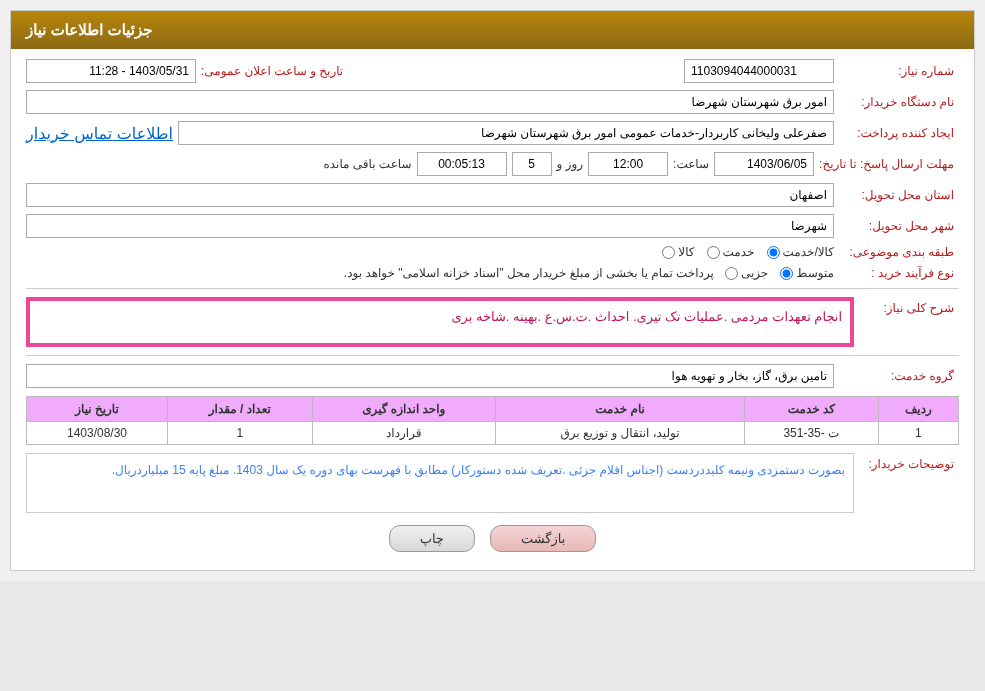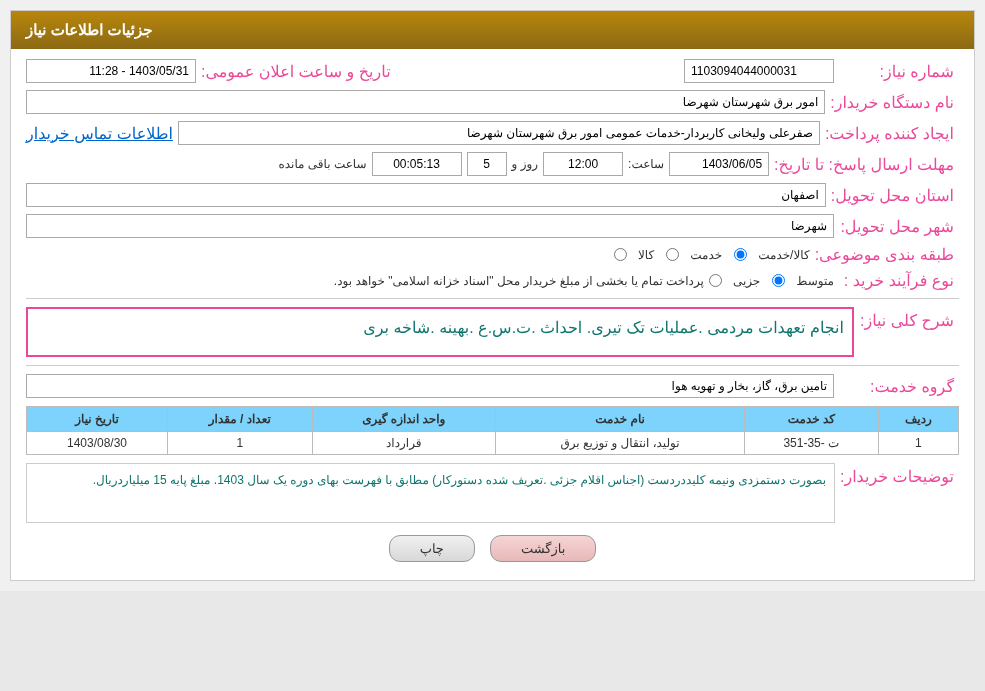--- a/index.html
+++ b/index.html
@@ -37,22 +37,22 @@
     }
 
     .form-row {
       display: flex;
       align-items: center;
       margin-bottom: 7px;
       gap: 5px;
     }
 
     .form-label {
-      color: #ec4899;
-      font-size: 16px;
+      color: #b91c1c;
+      font-size: 12px;
       white-space: nowrap;
       min-width: 120px;
       text-align: right;
       padding-right: 5px;
     }
 
     .form-input {
       border: 1px solid #aaa;
       background: #fff;
       padding: 3px 6px;
@@ -114,21 +114,21 @@
     .radio-group {
       display: flex;
       align-items: center;
       gap: 12px;
       flex-direction: row-reverse;
     }
 
     .radio-item {
       display: flex;
       align-items: center;
-      gap: 11px;
+      gap: 3px;
       direction: rtl;
     }
 
     .radio-item input[type="radio"] {
       margin: 0;
     }
 
     .radio-item label {
       font-size: 12px;
       color: #333;
@@ -143,39 +143,39 @@
       background: #f5f5f5;
       border-right: 4px solid #b8860b;
       padding: 5px 10px;
       font-size: 13px;
       font-weight: bold;
       color: #333;
       margin: 8px 0;
     }
 
     .description-box {
-      border: 2px solid #ec4899;
+      border: 4px solid #ec4899;
       padding: 6px 8px;
-      font-size: 16px;
-      color: #0f766e;
+      font-size: 13px;
+      color: #be185d;
       min-height: 50px;
       background: #fff;
       text-align: right;
       direction: rtl;
       line-height: 1.6;
     }
 
     .service-table {
       width: 100%;
       border-collapse: collapse;
       margin: 8px 0;
     }
 
     .service-table th {
-      background: #7dd3fc;
+      background: #f0abfc;
       border: 1px solid #bbb;
       padding: 5px 8px;
       text-align: center;
       font-size: 12px;
       font-weight: bold;
       color: #333;
     }
 
     .service-table td {
       border: 1px solid #bbb;
@@ -186,21 +186,21 @@
     }
 
     .service-table tr:nth-child(even) td {
       background: #f9f9f9;
     }
 
     .buyer-notes-box {
       border: 1px solid #ccc;
       padding: 6px 8px;
       font-size: 12px;
-      color: #0f766e;
+      color: #3b82f6;
       min-height: 60px;
       background: #fff;
       text-align: right;
       direction: rtl;
       line-height: 1.7;
     }
 
     .buttons-row {
       display: flex;
       justify-content: center;
@@ -304,21 +304,21 @@
         <div class="radio-group">
           <div class="radio-item">
             <label>جزیی</label>
             <input type="radio" name="purchase_type" value="jozi" style="">
           </div>
           <div class="radio-item">
             <label>متوسط</label>
             <input type="radio" name="purchase_type" value="motavaset" checked="" style="">
           </div>
         </div>
-        <span class="note-text" style="margin-right:0;text-align:right;">پرداخت تمام یا بخشی از مبلغ خریدار محل "اسناد خزانه اسلامی" خواهد بود.</span>
+        <span class="note-text" style="margin-right:6px;text-align:right;">پرداخت تمام یا بخشی از مبلغ خریدار محل "اسناد خزانه اسلامی" خواهد بود.</span>
       </div>
 
       <hr class="section-divider">
 
       <div class="form-row" style="align-items:flex-start;">
         <span class="form-label" style="min-width:100px;padding-top:4px;">شرح کلی نیاز:</span>
         <div class="description-box" style="flex:1;">انجام تعهدات مردمی .عملیات تک تیری. احداث .ت.س.ع .بهینه .شاخه بری</div>
       </div>
 
       <hr class="section-divider">

